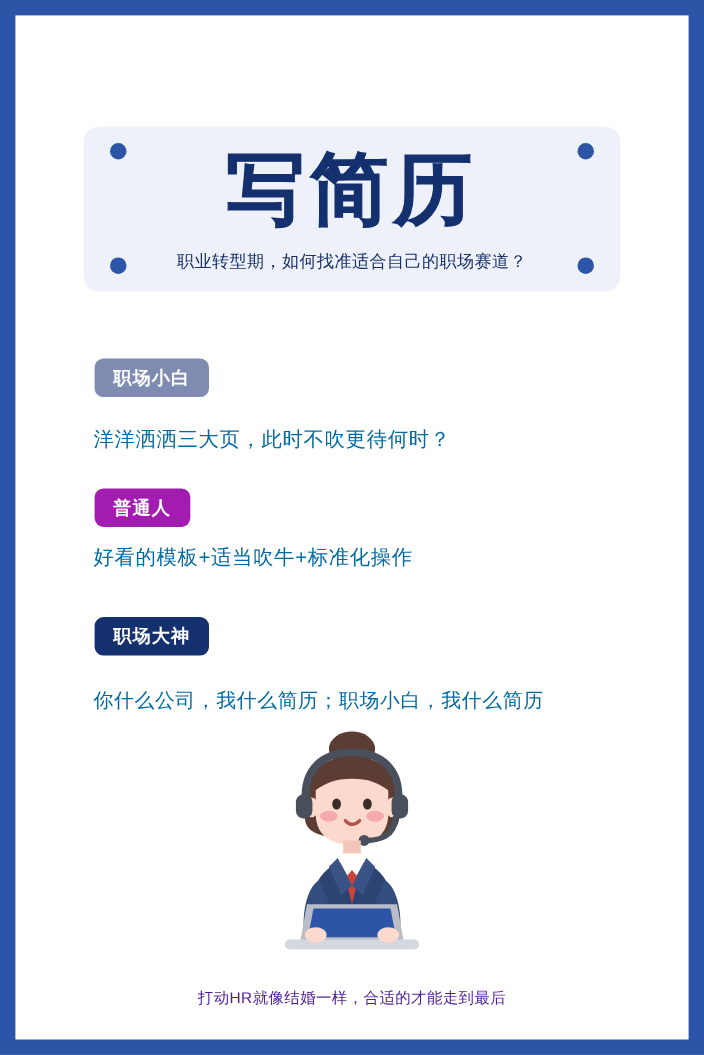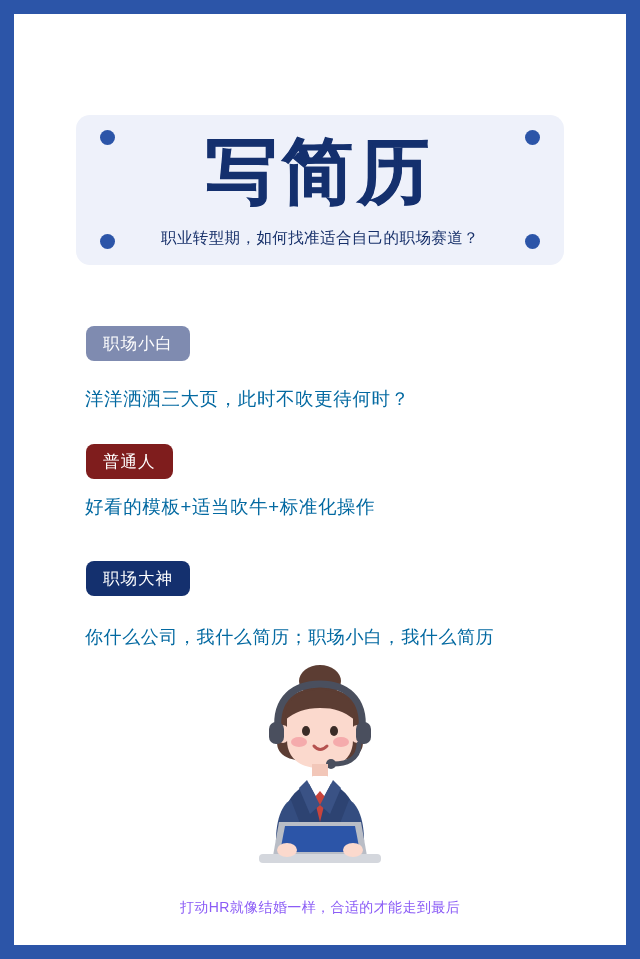--- a/index.html
+++ b/index.html
@@ -71,21 +71,21 @@
     letter-spacing: 0.4px;
   }
 
   
   .tag {
     position: absolute;
     height: 35px;
     border-radius: 8px;
     color: #ffffff;
     font-size: 16.5px;
-    font-weight: normal;
+    font-weight: bold;
     display: flex;
     align-items: center;
     justify-content: center;
     padding: 0 17px;
     letter-spacing: 1px;
   }
   .tag-1 { left: 72px; top: 312px; background: #7f8bb0; }
   .tag-2 { left: 72px; top: 430px; background: #6878a8; }
   .tag-3 { left: 72px; top: 547px; background: #14306e; }
 
@@ -111,42 +111,42 @@
   }
 
   
   .footer {
     position: absolute;
     left: 0;
     right: 0;
     top: 885px;
     text-align: center;
     font-size: 14px;
-    color: #8b5cf6;
+    color: #4c1d95;
     letter-spacing: 0.4px;
   }
 </style>
 </head>
 <body style="background: rgb(44, 85, 168);">
 
 <div id="poster">
 
   <div class="header-card">
     <span class="dot tl"></span>
     <span class="dot tr"></span>
     <span class="dot bl"></span>
     <span class="dot br"></span>
     <div class="main-title">写简历</div>
     <div class="subtitle">职业转型期，如何找准适合自己的职场赛道？</div>
   </div>
 
   <div class="tag tag-1" style="background: rgb(127, 139, 176);">职场小白</div>
   <div class="line line-1">洋洋洒洒三大页，此时不吹更待何时？</div>
 
-  <div class="tag tag-2" style="background: #7f1d1d;">普通人</div>
+  <div class="tag tag-2" style="background: #a21caf;">普通人</div>
   <div class="line line-2">好看的模板+适当吹牛+标准化操作</div>
 
   <div class="tag tag-3" style="background: rgb(20, 48, 110);">职场大神</div>
   <div class="line line-3">你什么公司，我什么简历；职场小白，我什么简历</div>
 
   <svg class="illus" viewBox="0 0 210 215">
 
     <ellipse cx="105" cy="17" rx="21" ry="16" fill="#5c3d33"></ellipse>
 
     <path d="M62 78 C58 38 78 24 105 24 C132 24 152 38 148 78 C148 92 136 98 105 98 C74 98 62 92 62 78 Z" fill="#5c3d33"></path>

